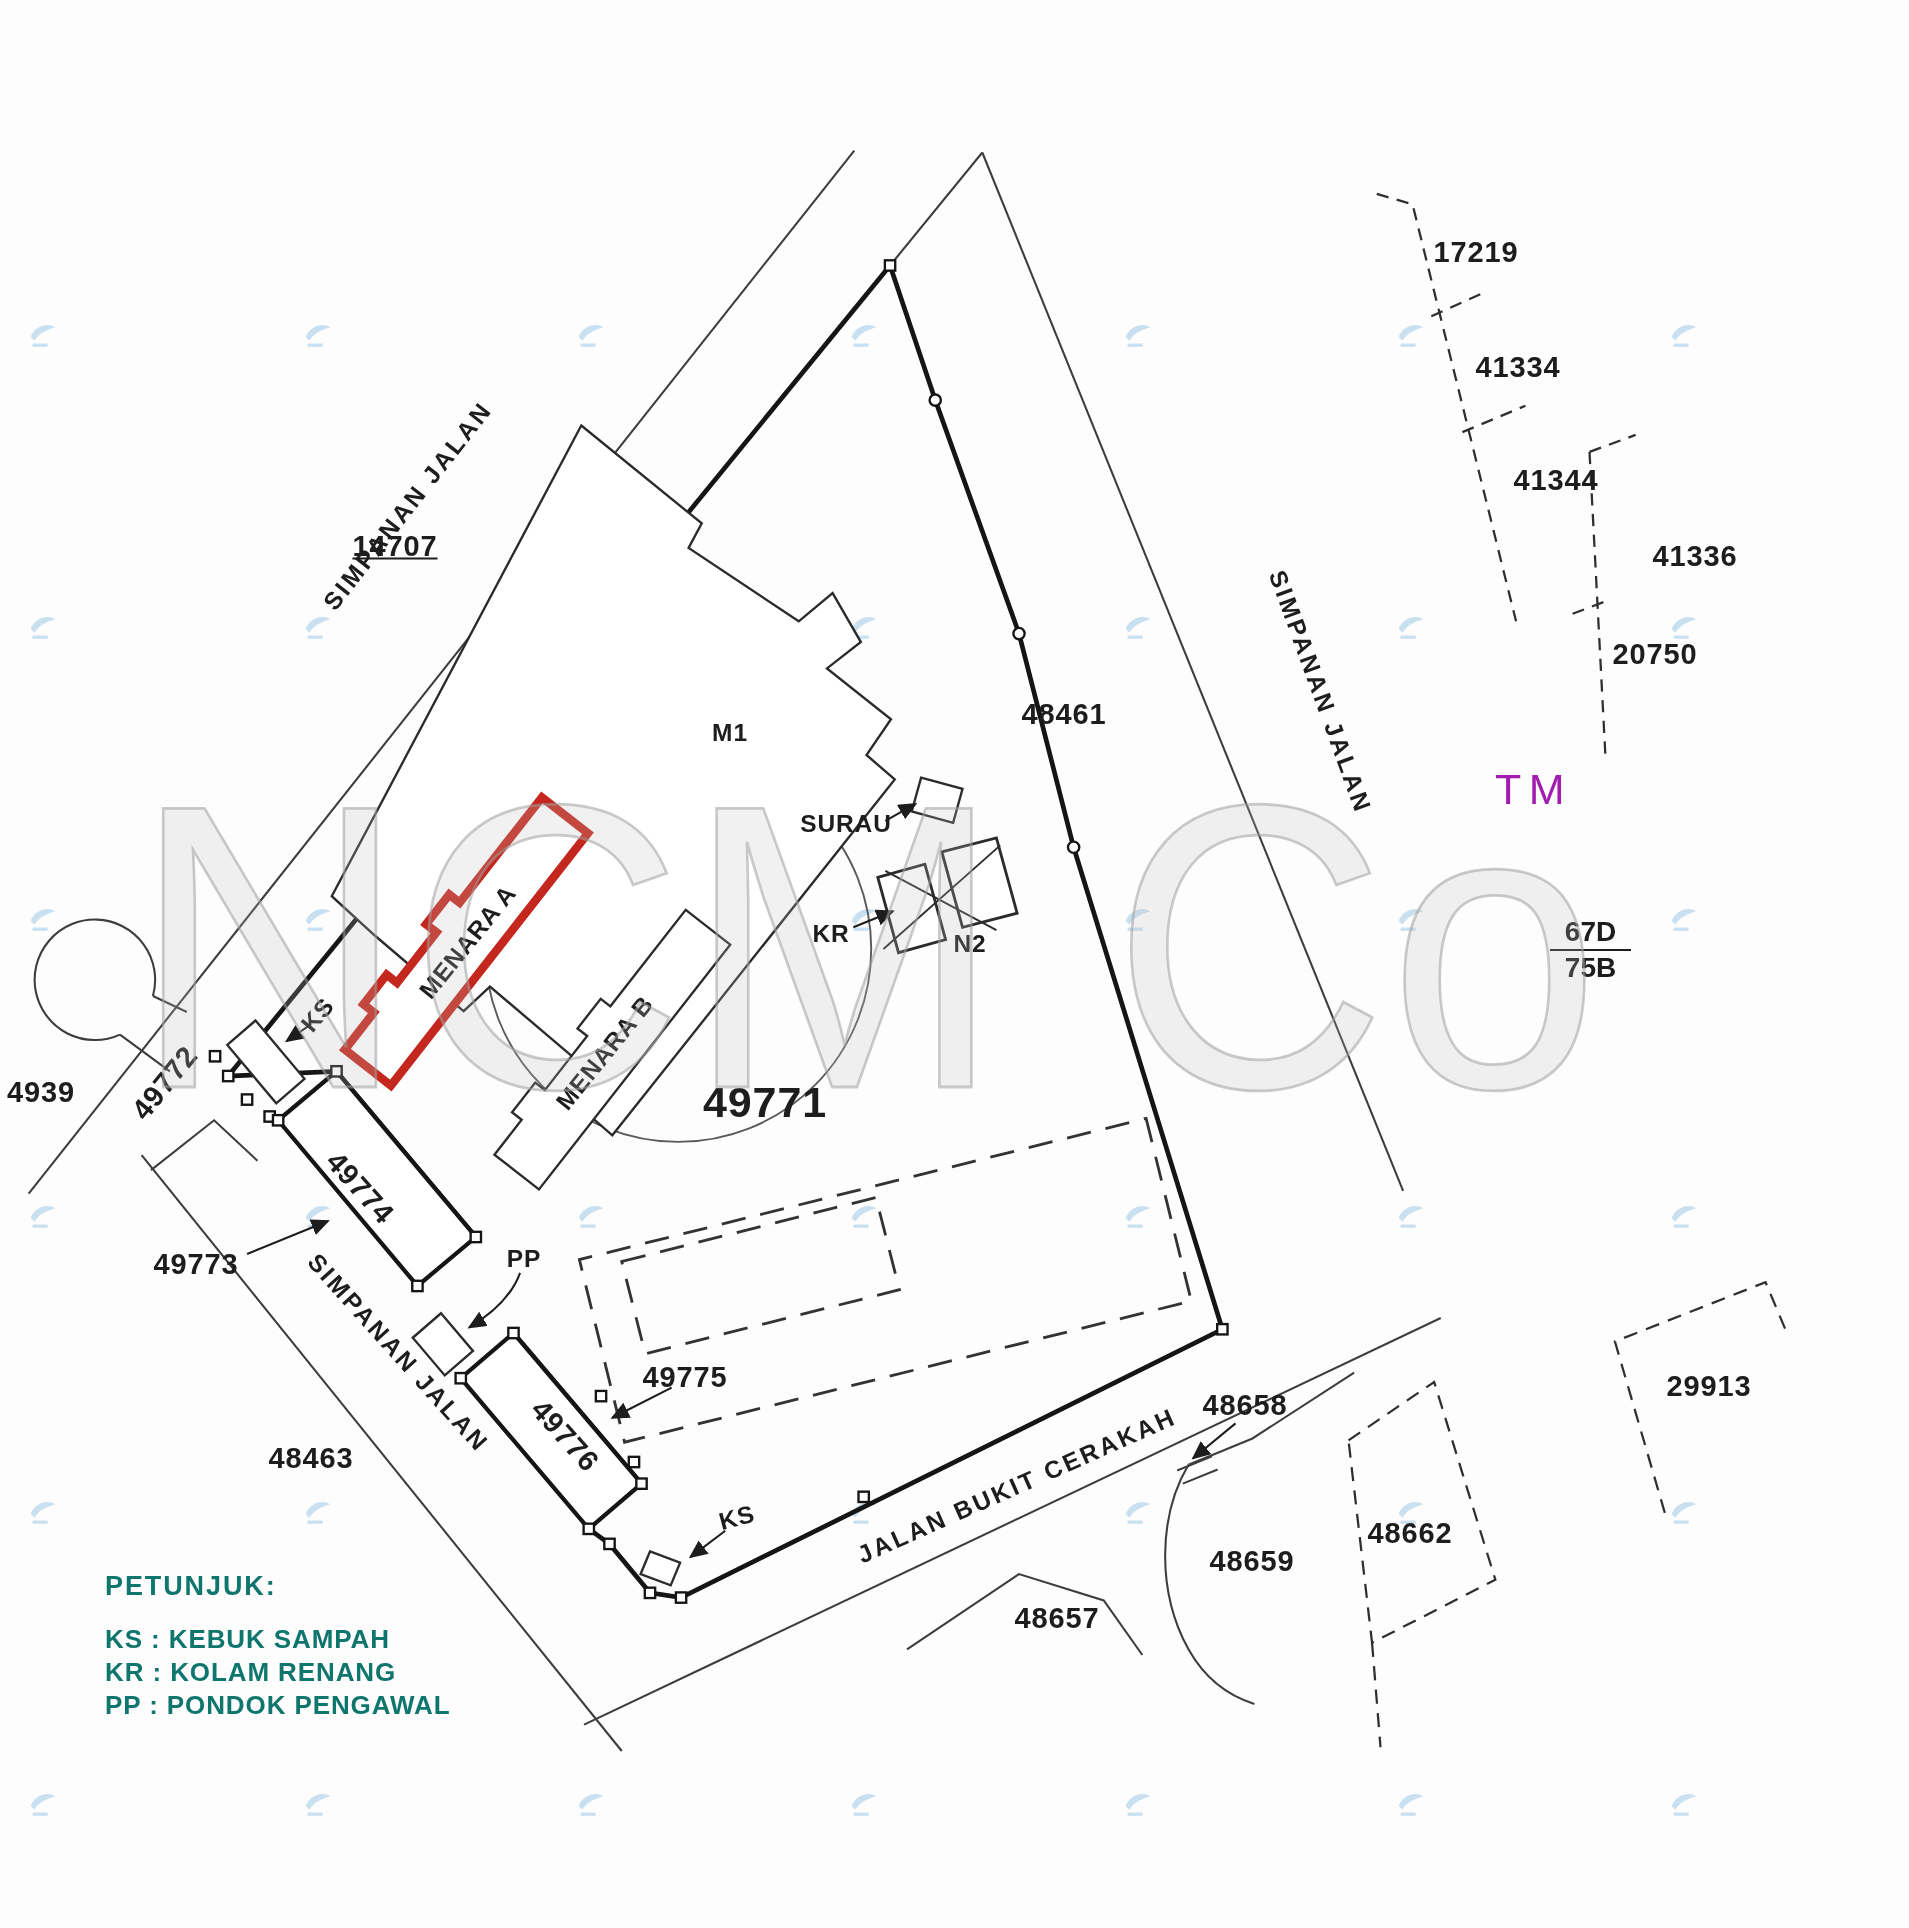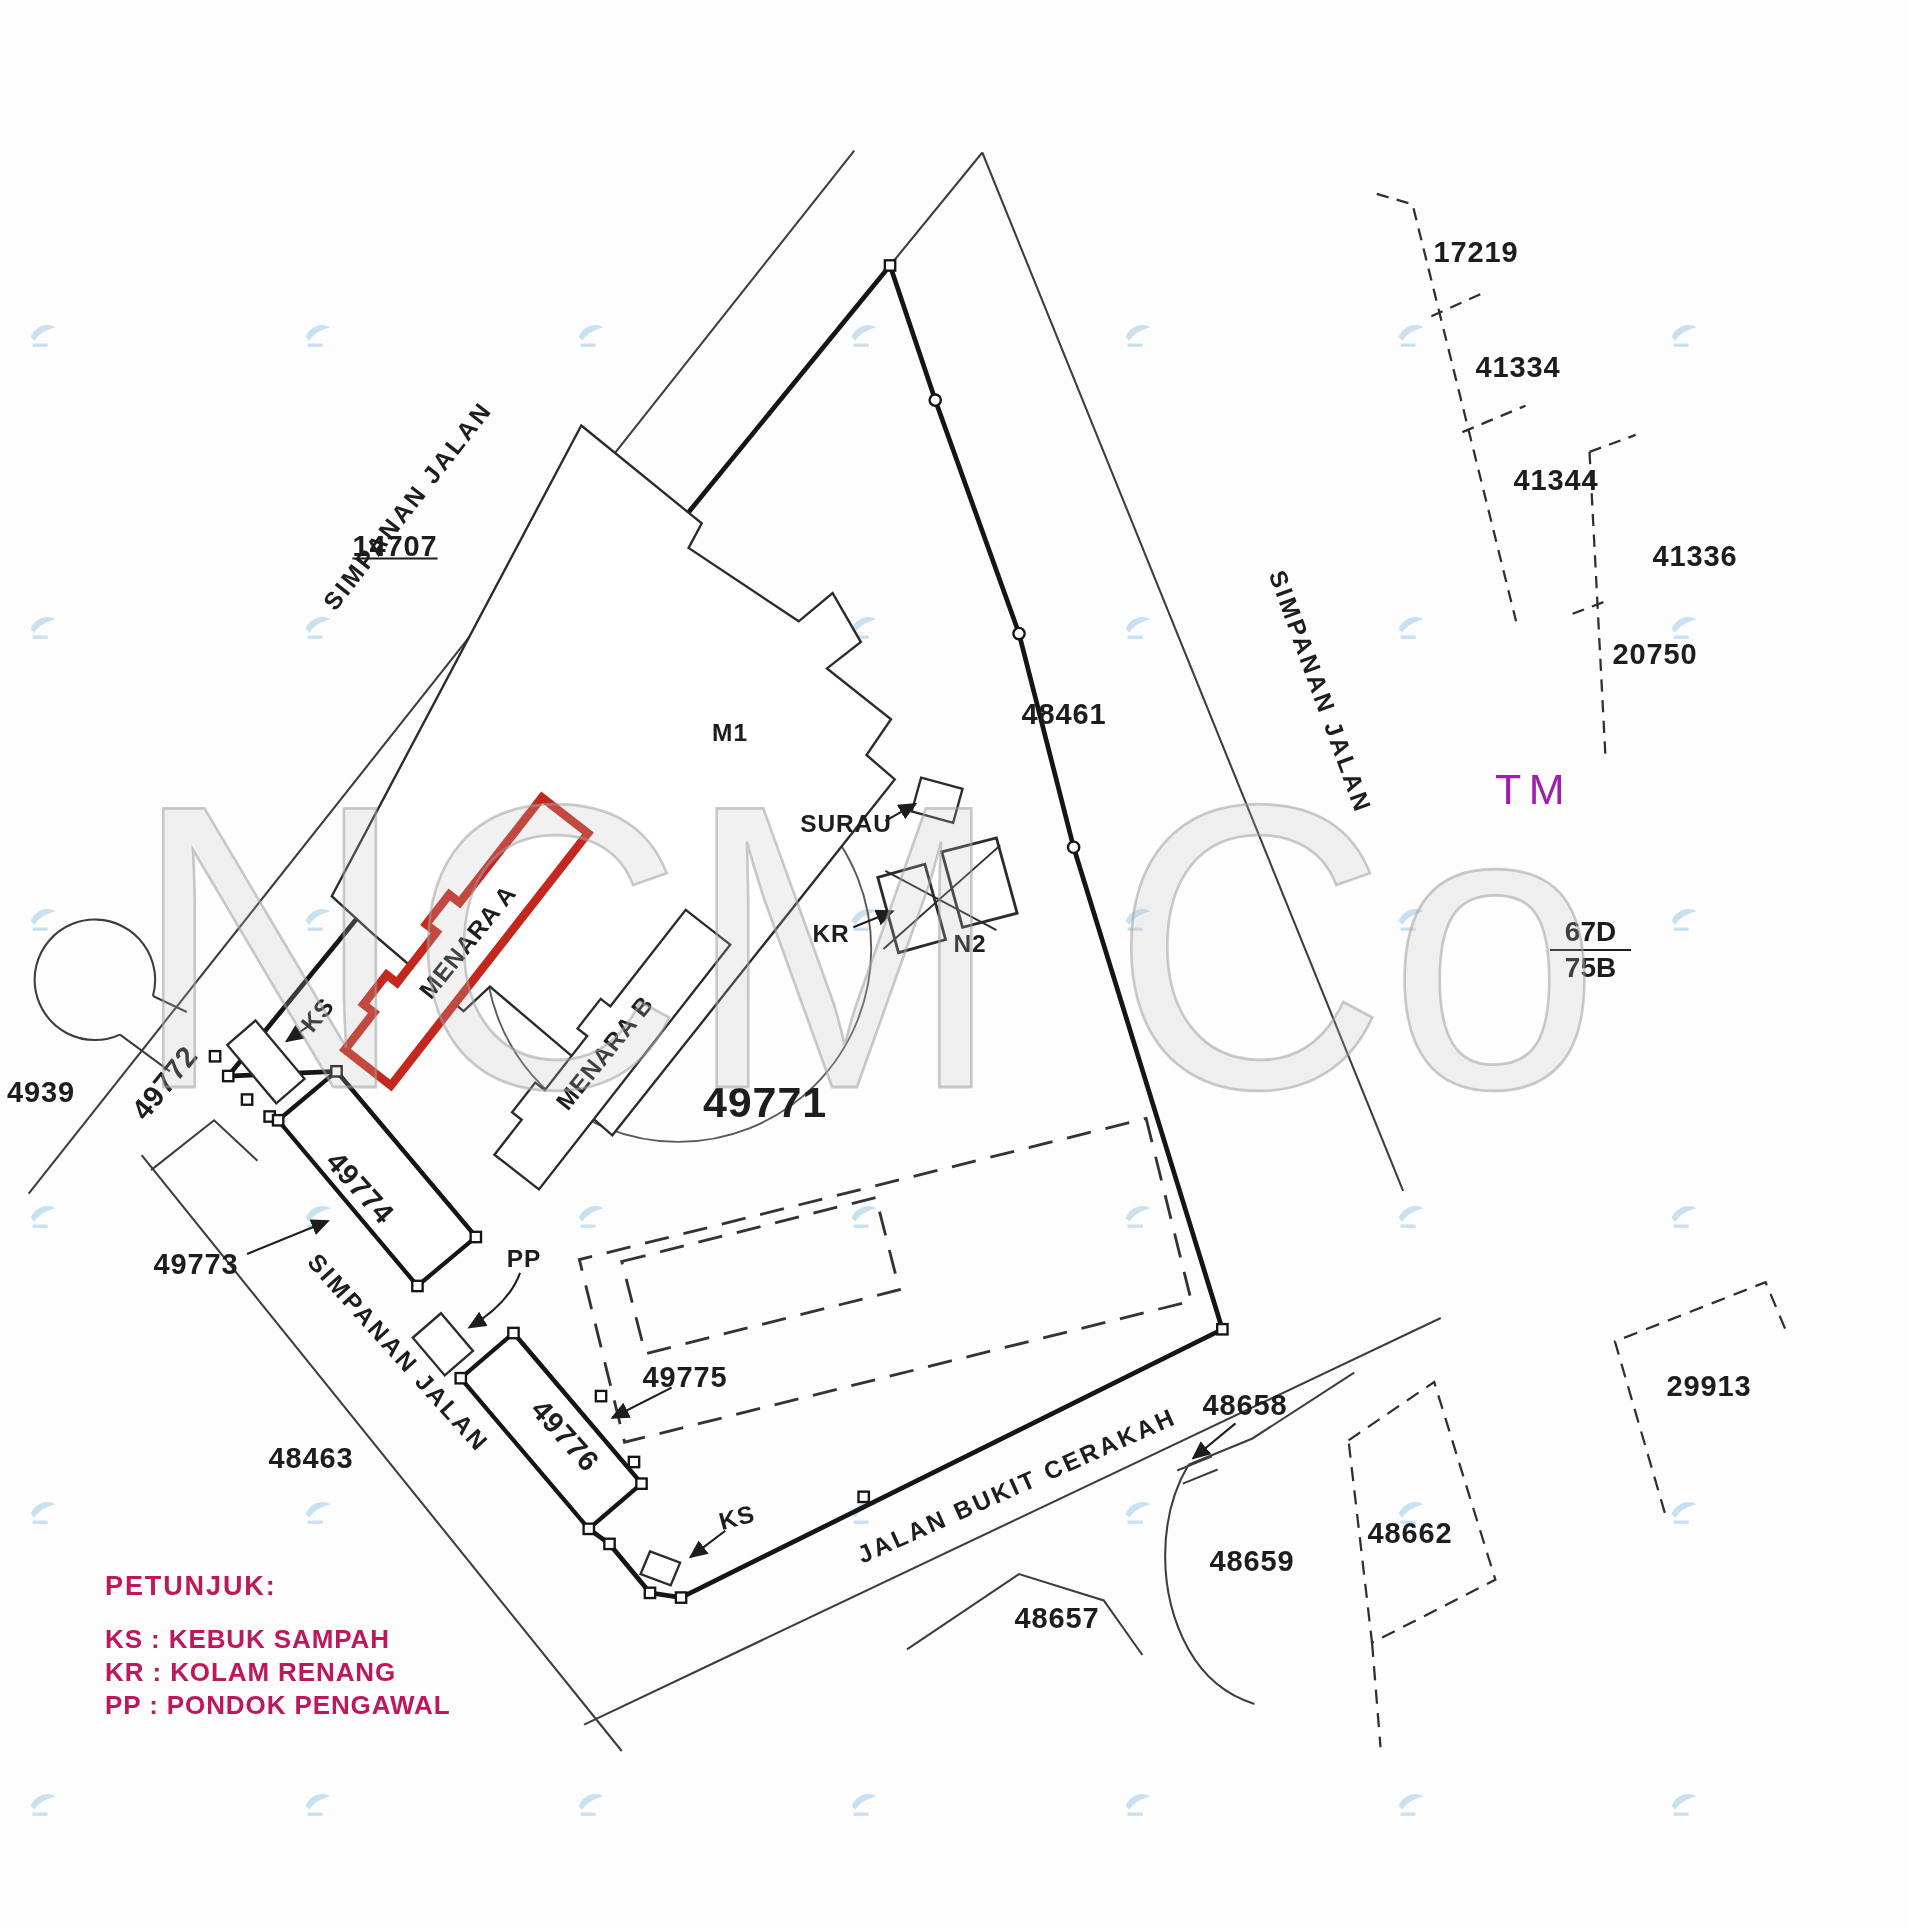--- a/index.html
+++ b/index.html
@@ -30,21 +30,21 @@
     font-size:43px;font-weight:400;letter-spacing:7.5px;color:#a21caf;
   }
   .wm-glyph{position:absolute;z-index:1;width:32px;height:32px;opacity:0.6;pointer-events:none;}
   
   .fraction{
     position:absolute;left:1550px;top:915px;width:81px;z-index:5;text-align:center;
     font-size:28px;font-weight:700;color:#1d1d1d;line-height:34px;
   }
   .fraction .bot{border-top:2.8px solid #1d1d1d;}
   
-  .legend{position:absolute;left:105px;top:1571px;z-index:5;color:#be185d;}
+  .legend{position:absolute;left:105px;top:1571px;z-index:5;color:#0f766e;}
   .legend .ltitle{font-size:27px;font-weight:700;letter-spacing:1.9px;margin-bottom:21px;}
   .legend .lrow{font-size:26px;font-weight:700;letter-spacing:0.9px;line-height:33px;}
 </style>
 </head>
 <body>
 
 <div id="stage">
 
   <svg class="linework" width="1910" height="1928" viewBox="0 0 2028 2048">
     <defs>

